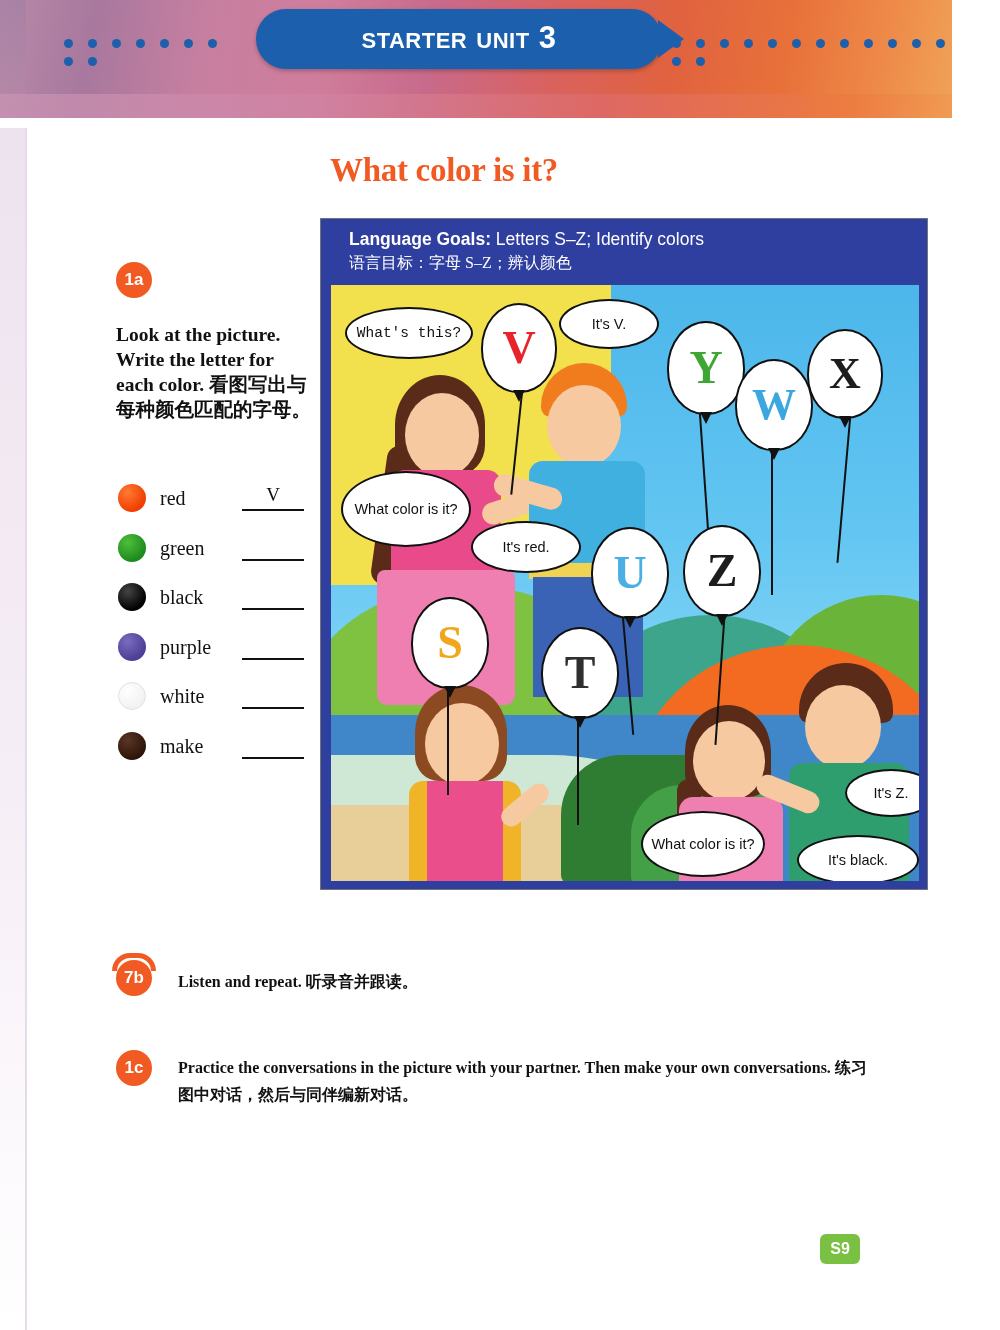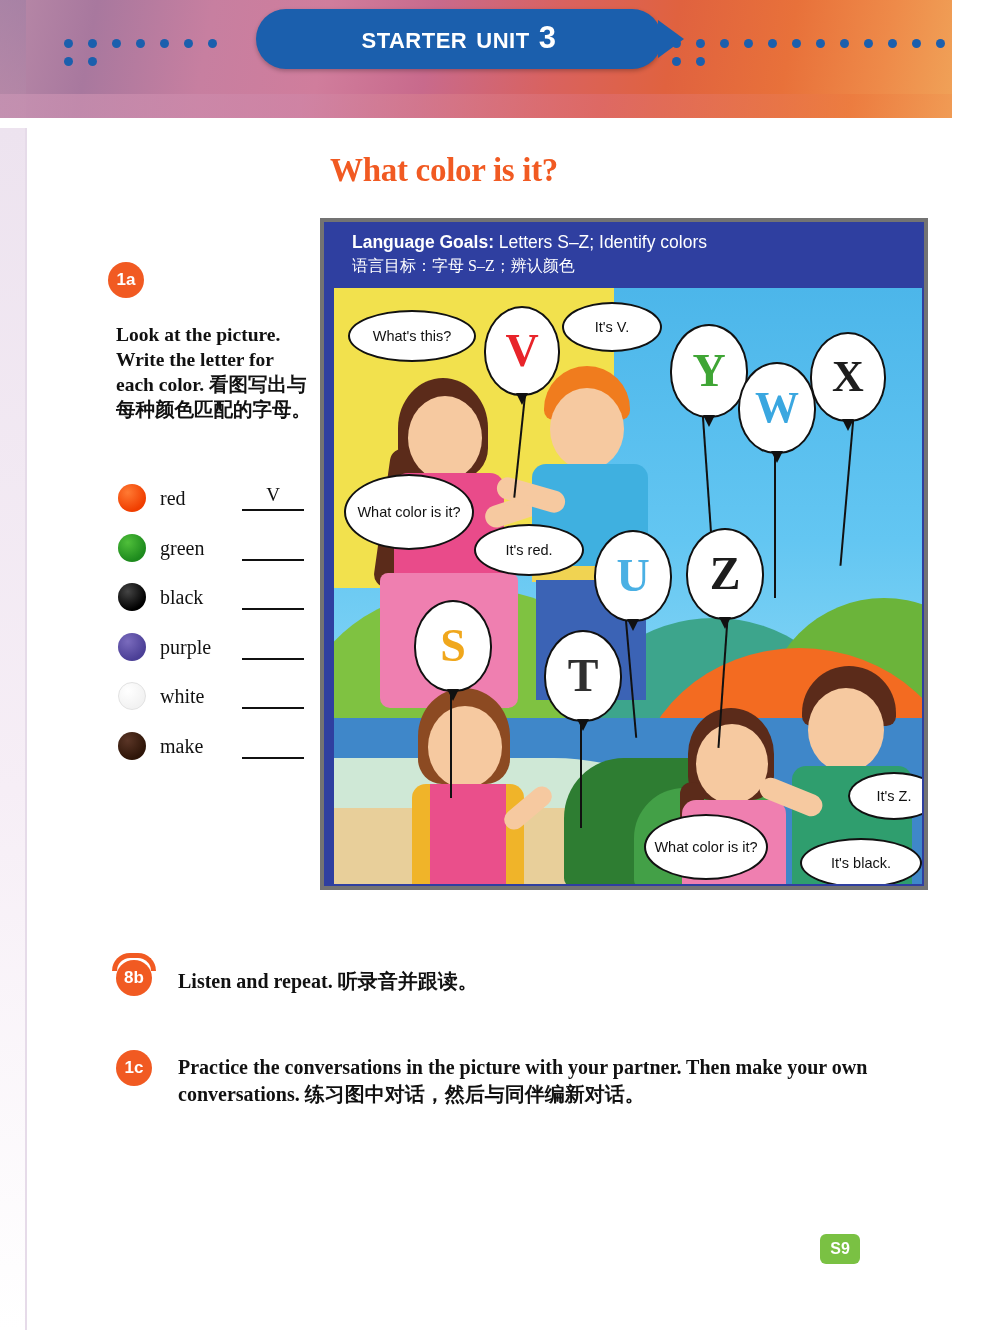--- a/index.html
+++ b/index.html
@@ -112,21 +112,21 @@
     width: 36px; height: 36px;
     border-radius: 50%;
     background: #f15a22;
     color: #ffffff;
     font-family: "Liberation Sans", sans-serif;
     font-weight: bold;
     font-size: 17px;
     text-align: center;
     line-height: 36px;
   }
-  .badge.b1a { left: 108px; top: 262px; }
+  .badge.b1a { left: 116px; top: 262px; }
   .badge.b1b { left: 116px; top: 960px; }
   .badge.b1c { left: 116px; top: 1050px; }
   .badge.b1b:before {
     content: "";
     position: absolute;
     left: -4px; top: -7px;
     width: 44px; height: 18px;
     border: 5px solid #f15a22;
     border-bottom: none;
     border-radius: 22px 22px 0 0;
@@ -189,21 +189,21 @@
     line-height: 33px;
     color: #111;
   }
 
   
   .panel {
     position: absolute;
     left: 320px; top: 218px;
     width: 608px; height: 672px;
     background: #2f3fa0;
-    border: 4px solid #737373;
+    border: 1px solid #737373;
     box-sizing: border-box;
   }
   .goals {
     position: absolute;
     left: 0; top: 0;
     width: 608px; height: 66px;
     color: #ffffff;
     padding: 10px 0 0 28px;
     box-sizing: border-box;
   }
@@ -355,21 +355,21 @@
     display: flex;
     align-items: center;
     justify-content: center;
     line-height: 17px;
     box-sizing: border-box;
   }
 
   
   .task-text {
     position: absolute;
-    font-size: 20px;
+    font-size: 16px;
     font-weight: bold;
     color: #111;
     line-height: 27px;
   }
   .t1b { left: 178px; top: 968px; width: 640px; }
   .t1c { left: 178px; top: 1054px; width: 700px; }
 
   
   .page-num {
     position: absolute;
@@ -538,31 +538,31 @@
     <div class="balloon" style="left:352px; top:240px; width:74px; height:88px; line-height:88px; font-size:46px; color:#1d1d1d;">
       <span class="letter">Z</span>
     </div>
     <div class="balloon" style="left:80px; top:312px; width:74px; height:88px; line-height:88px; font-size:46px; color:#f0a71c;">
       <span class="letter">S</span>
     </div>
     <div class="balloon" style="left:210px; top:342px; width:74px; height:88px; line-height:88px; font-size:46px; color:#2f2f2f;">
       <span class="letter">T</span>
     </div>
 
-    <div class="bubble" style="left:14px; top:22px; width:128px; height:52px;">What's this?</div>
+    <div class="bubble" style="left:14px; top:22px; width:128px; height:52px;font-family:Liberation Mono, monospace;">What's this?</div>
     <div class="bubble" style="left:228px; top:14px; width:100px; height:50px;">It's V.</div>
     <div class="bubble" style="left:10px; top:186px; width:130px; height:76px; padding:0 10px;">What color is it?</div>
     <div class="bubble" style="left:140px; top:236px; width:110px; height:52px;text-align:right;">It's red.</div>
     <div class="bubble" style="left:514px; top:484px; width:92px; height:48px;">It's Z.</div>
     <div class="bubble" style="left:310px; top:526px; width:124px; height:66px; padding:0 8px;">What color is it?</div>
     <div class="bubble" style="left:466px; top:550px; width:122px; height:50px;">It's black.</div>
   </div>
 </div>
 
-<div class="badge b1b">8b</div>
+<div class="badge b1b">7b</div>
 <div class="task-text t1b">
   <span>Listen and repeat.</span>
   <span>听录音并跟读。</span>
 </div>
 
 <div class="badge b1c">1c</div>
 <div class="task-text t1c">
   <span>Practice the conversations in the picture with your partner. Then make your own conversations.</span>
   <span>练习图中对话，然后与同伴编新对话。</span>
 </div>

